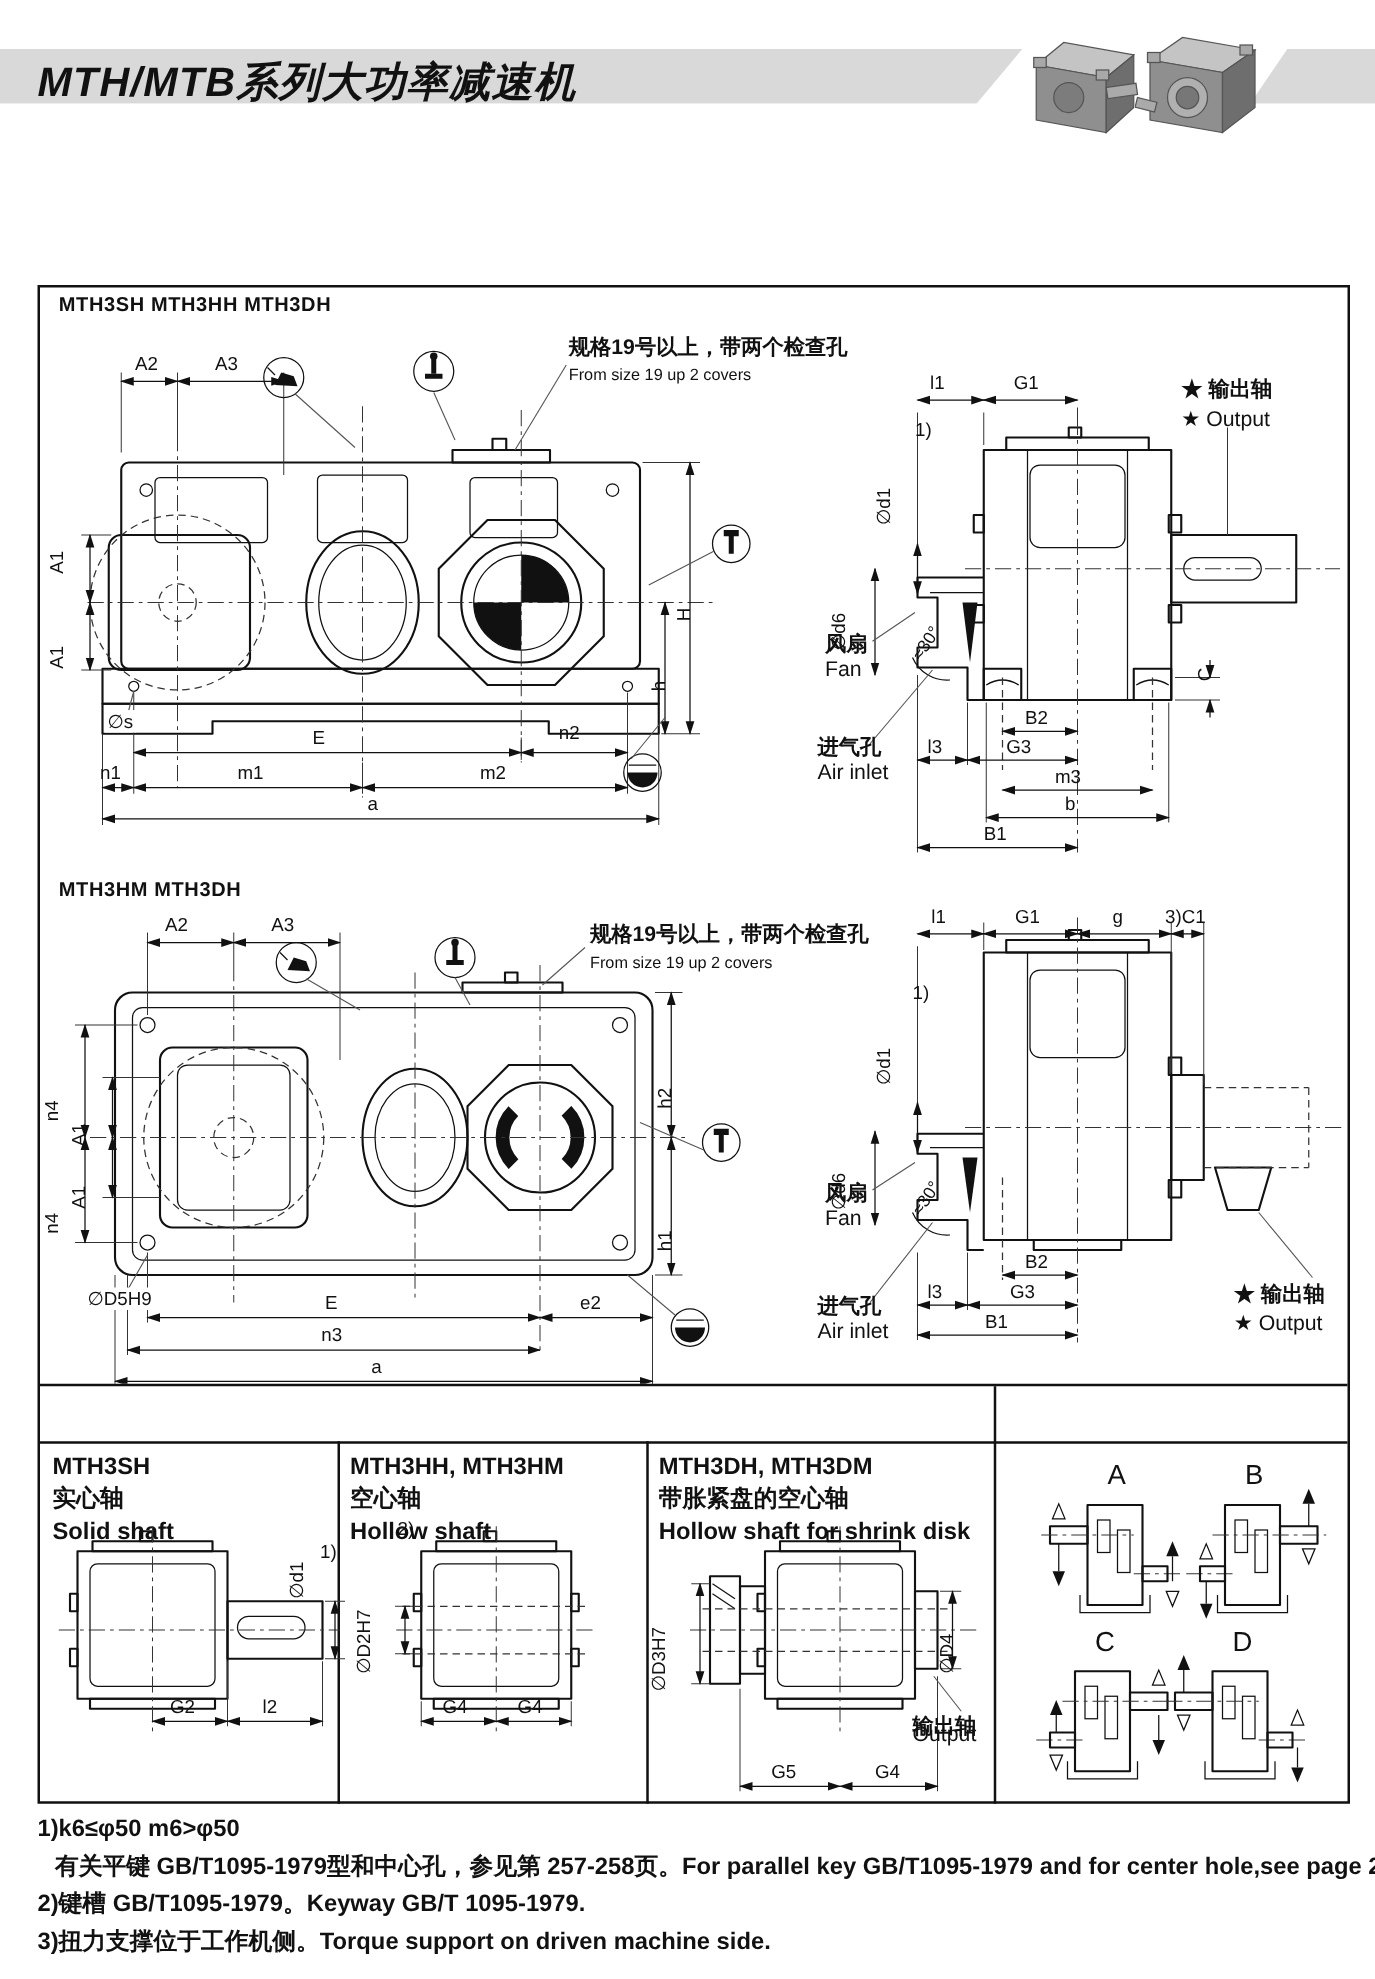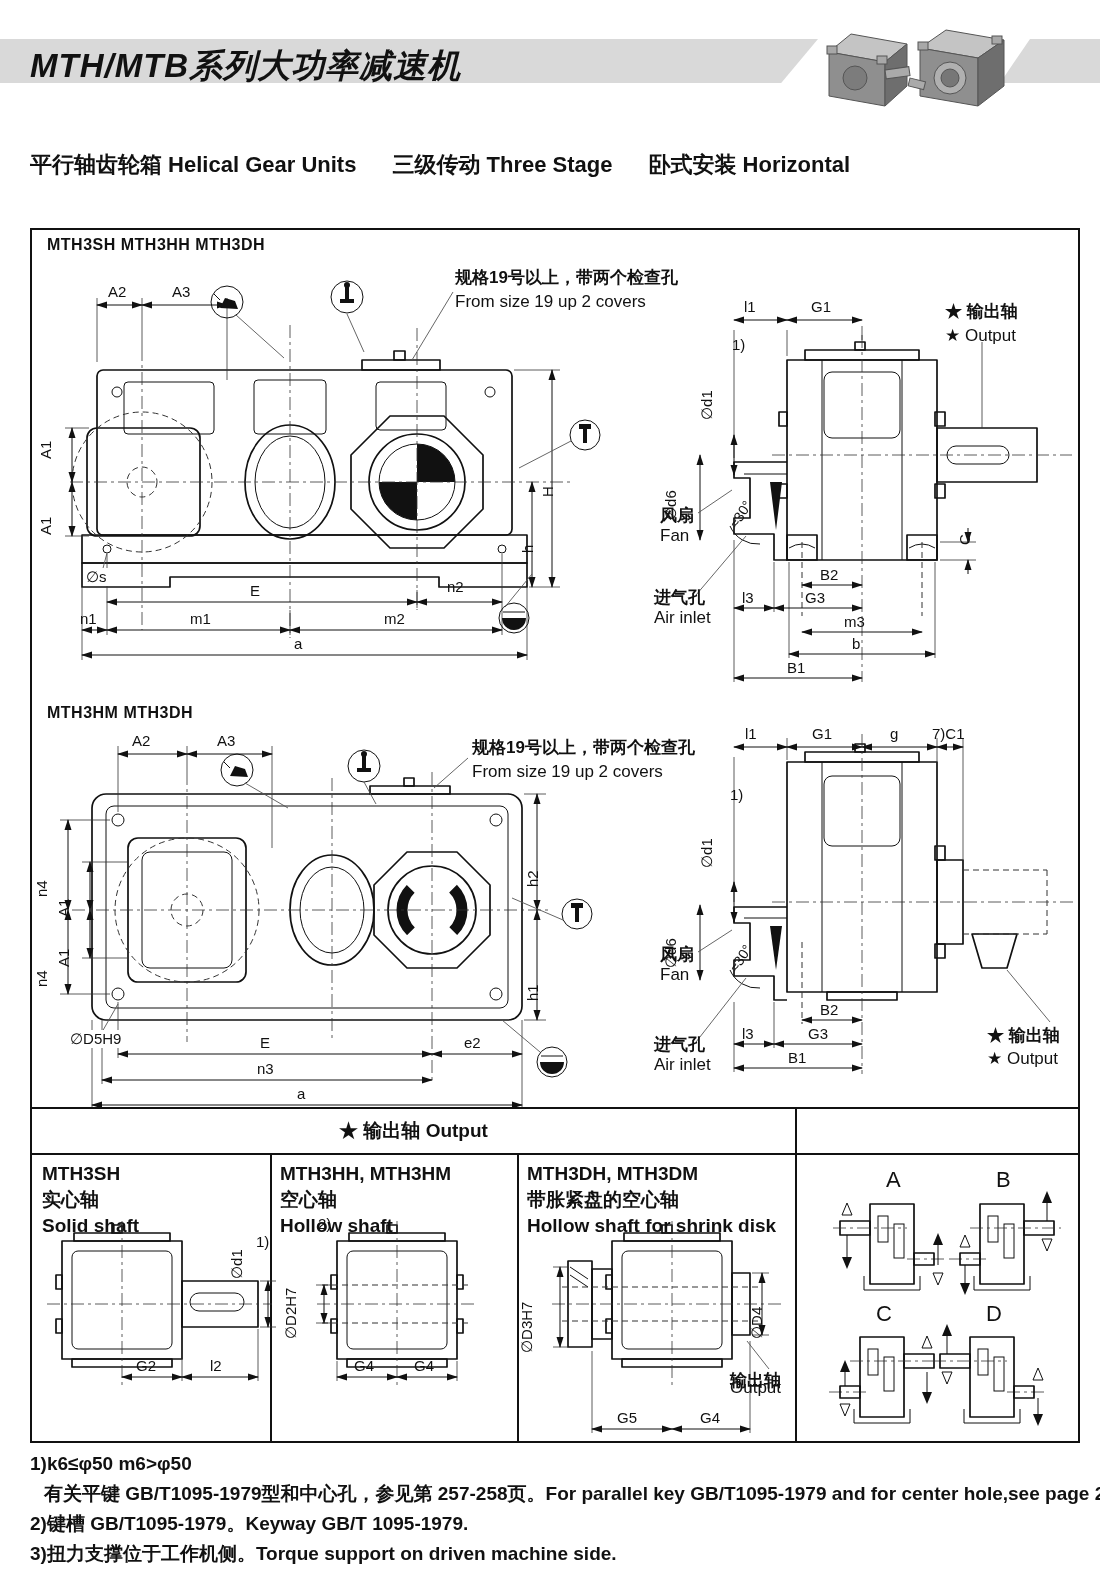--- a/index.html
+++ b/index.html
@@ -20,21 +20,21 @@
   .sec2{top:472px;height:405px}
   .sec3{top:877px;height:334px;border-top:2px solid #111}
   .sectitle{position:absolute;font-size:16px;font-weight:bold;letter-spacing:.5px}
   .svgabs{position:absolute;left:0;top:0}
   
   .lbl{position:absolute;font-size:15px;white-space:nowrap}
   .vlbl{position:absolute;font-size:15px;white-space:nowrap;transform:rotate(-90deg);transform-origin:0 100%}
   .ang{position:absolute;font-size:14px;white-space:nowrap;transform:rotate(-57deg);transform-origin:0 0}
   .bgw{background:#fff;padding:0 2px}
   .note-cn{position:absolute;font-size:17px;font-weight:bold;white-space:nowrap}
-  .note-en{position:absolute;font-size:17px;white-space:nowrap}
+  .note-en{position:absolute;font-size:13px;white-space:nowrap}
   .cnlbl{position:absolute;font-size:17px;font-weight:bold;white-space:nowrap}
   .enlbl{position:absolute;font-size:17px;white-space:nowrap}
   
   svg .out{fill:none;stroke:#111;stroke-width:1.7;stroke-linejoin:round}
   svg .thin{fill:none;stroke:#111;stroke-width:1}
   svg .ext line{stroke:#333;stroke-width:.8}
   svg .cl line{stroke:#333;stroke-width:.8;stroke-dasharray:13 4 3 4}
   svg .dsh{fill:none;stroke:#333;stroke-width:1;stroke-dasharray:6 4}
   svg .dim{stroke:#111;stroke-width:1}
   svg .blk{fill:#111;stroke:none}
@@ -74,23 +74,20 @@
     <polygon points="12,28 70,38 70,86 12,76" fill="#8f8f8f" stroke="#555" stroke-width="1"></polygon>
     <polygon points="70,38 96,20 96,66 70,86" fill="#6e6e6e" stroke="#555" stroke-width="1"></polygon>
     <circle cx="42" cy="58" r="16" fill="#b0b0b0" stroke="#555"></circle>
     <circle cx="42" cy="58" r="9" fill="#777" stroke="#555"></circle>
     <rect x="2" y="58" width="16" height="8" transform="rotate(14 2 58)" fill="#aaa" stroke="#555" stroke-width="1"></rect>
     <rect x="10" y="22" width="10" height="8" fill="#a8a8a8" stroke="#555" stroke-width="1"></rect>
     <rect x="84" y="16" width="10" height="8" fill="#a8a8a8" stroke="#555" stroke-width="1"></rect>
   </svg>
 
   <div class="intro">
-    <div>
-      <span class="seg">平行轴齿轮箱 Helical Gear Units</span><span class="seg">三级传动 Three Stage</span><span class="seg">卧式安装 Horizontal</span>
-    </div>
   </div>
 
   <div class="mainbox">
 
     <div class="sec sec1">
       <div class="sectitle" style="left:15px;top:6px">MTH3SH MTH3HH MTH3DH</div>
       <div class="note-cn" style="left:423px;top:36px">规格19号以上，带两个检查孔</div>
       <div class="note-en" style="left:423px;top:62px">From size 19 up 2 covers</div>
 
       <svg class="svgabs" width="1046" height="472" viewBox="0 0 1046 472">
@@ -451,39 +448,38 @@
       <span class="vlbl" style="left:509px;top:168px">h2</span>
       <span class="vlbl" style="left:509px;top:282px">h1</span>
       <span class="lbl bgw" style="left:36px;top:328px">∅D5H9</span>
       <span class="lbl" style="left:228px;top:332px">E</span>
       <span class="lbl" style="left:432px;top:332px">e2</span>
       <span class="lbl" style="left:225px;top:358px">n3</span>
       <span class="lbl" style="left:265px;top:383px">a</span>
       <span class="lbl" style="left:713px;top:23px">l1</span>
       <span class="lbl" style="left:780px;top:23px">G1</span>
       <span class="lbl" style="left:858px;top:23px">g</span>
-      <span class="lbl" style="left:900px;top:23px">7)C1</span>
+      <span class="lbl" style="left:900px;top:23px">3)C1</span>
       <span class="lbl" style="left:698px;top:84px">1)</span>
       <span class="vlbl" style="left:684px;top:148px">∅d1</span>
       <span class="vlbl" style="left:648px;top:248px">∅d6</span>
       <span class="lbl" style="left:788px;top:299px">B2</span>
       <span class="lbl" style="left:710px;top:323px">l3</span>
       <span class="lbl" style="left:776px;top:323px">G3</span>
       <span class="lbl" style="left:756px;top:347px">B1</span>
       <span class="cnlbl" style="left:628px;top:241px">风扇</span>
       <span class="enlbl" style="left:628px;top:263px">Fan</span>
       <span class="cnlbl" style="left:622px;top:331px">进气孔</span>
       <span class="enlbl" style="left:622px;top:353px">Air inlet</span>
       <span class="cnlbl" style="left:955px;top:322px">★ 输出轴</span>
       <span class="enlbl" style="left:955px;top:346px">★ Output</span>
       <span class="ang" style="left:694px;top:264px">≈30°</span>
     </div>
 
     <div class="sec sec3">
-      <div class="hdrcell" style="left:0;width:763px">★ 输出轴  Output</div>
       <div class="hdrline"></div>
       <div class="vline" style="left:763px;top:0;height:334px"></div>
       <div class="vline" style="left:238px;top:44px;height:290px"></div>
       <div class="vline" style="left:485px;top:44px;height:290px"></div>
 
       <div class="colhead" style="left:10px;top:52px">
         <div>MTH3SH</div>
         <div>实心轴</div>
         <div>Solid shaft</div>
       </div>

